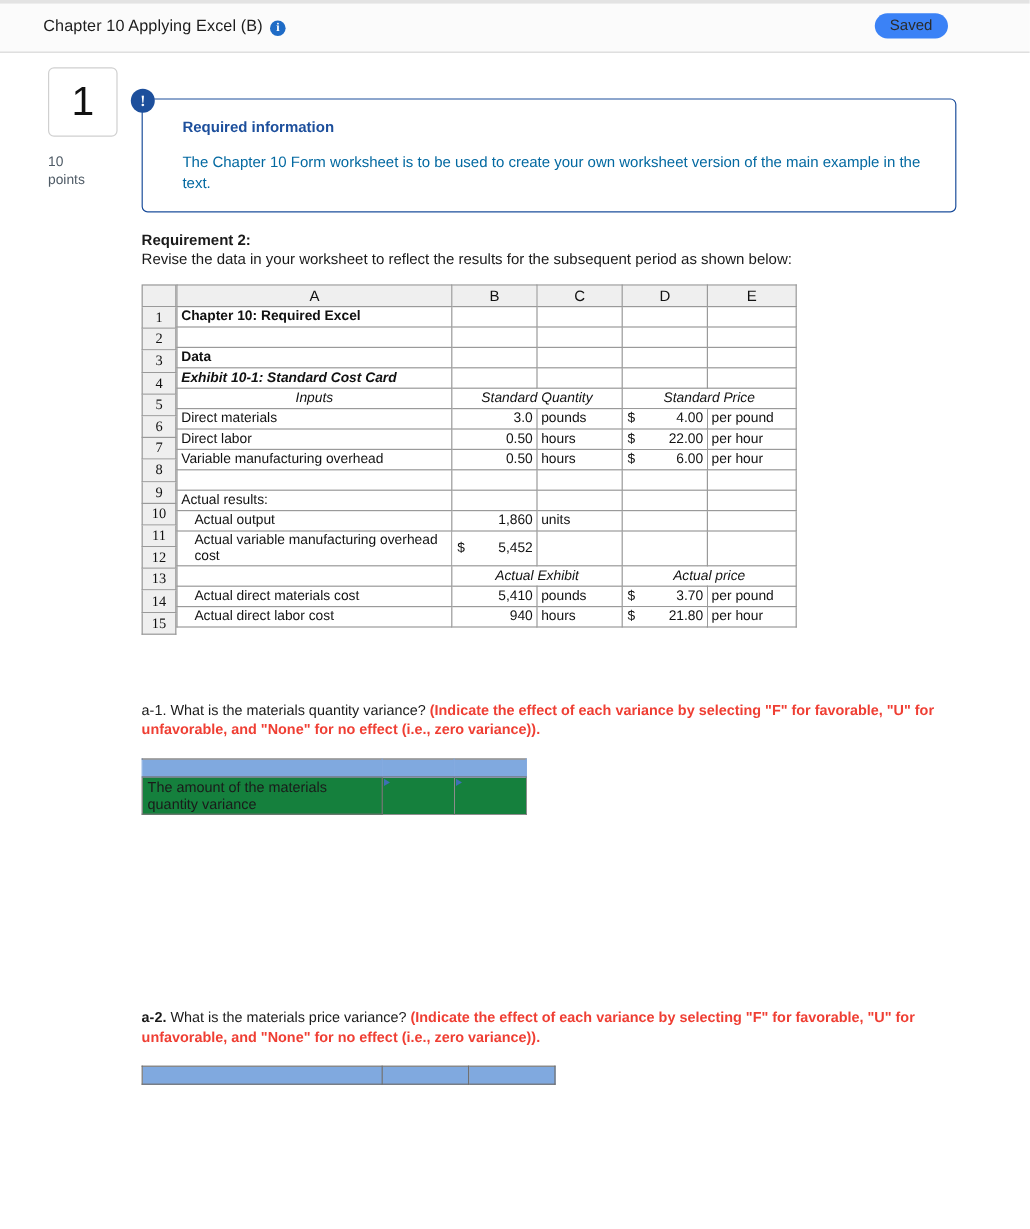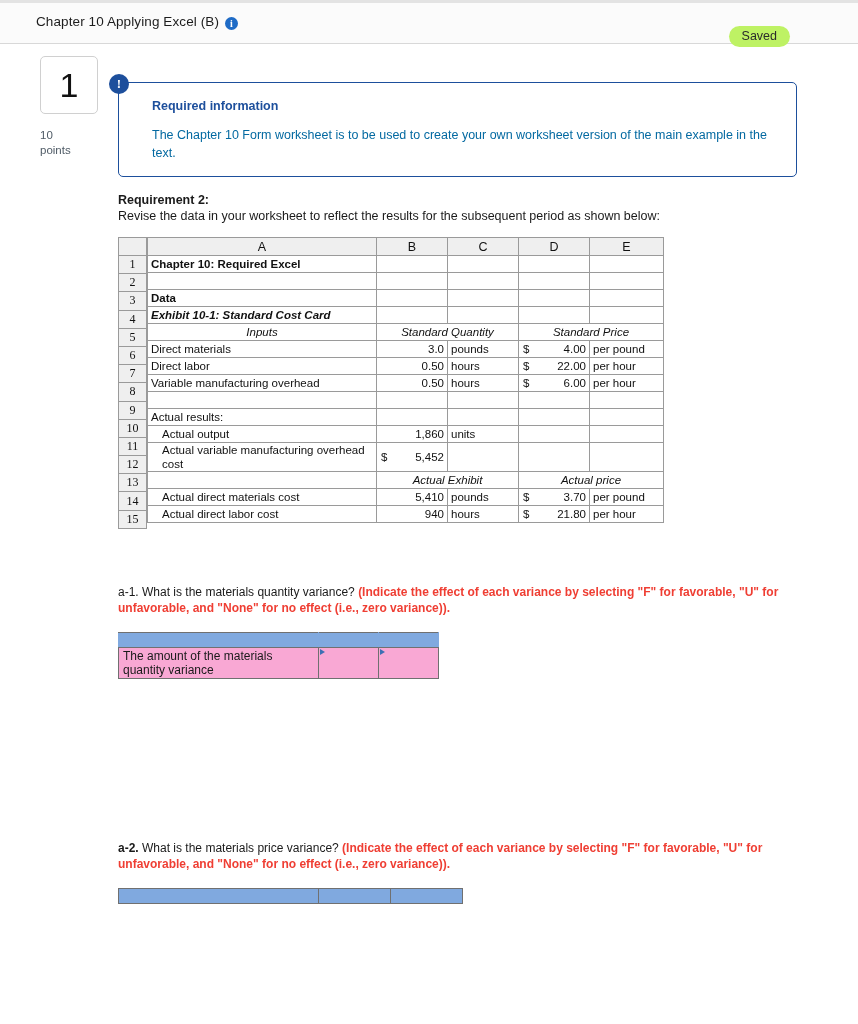--- a/index.html
+++ b/index.html
@@ -33,22 +33,22 @@
     margin-left: 6px;
     width: 13px; height: 13px; border-radius: 50%;
     background: #1e6bc6;
     color: #fff;
     font-size: 10px; font-weight: bold;
     font-family: "Liberation Serif", serif;
     display: inline-flex; align-items: center; justify-content: center;
     position: relative; top: 2px;
   }
   #saved-badge {
-    position: absolute; right: 68px; top: 26px;
-    background: #bef264;
+    position: absolute; right: 68px; top: 11px;
+    background: #3b82f6;
     border-radius: 11px;
     padding: 3px 13px 4px 13px;
     font-size: 12.5px;
     color: #2b2b2b;
   }
 
   
   #rail { position: absolute; left: 0; top: 44px; width: 118px; height: 980px; }
   #qnum-box {
     position: absolute; left: 40px; top: 12px;
@@ -196,21 +196,21 @@
     border-collapse: collapse;
     margin-top: 16px;
     table-layout: fixed;
   }
   table.ans td {
     border: 1px solid #707070;
     height: 17px;
     font-size: 12px;
     padding: 1px 4px;
     vertical-align: top;
-    background: #f9a8d4;
+    background: #15803d;
   }
   table.ans tr.hdr td {
     background: #80a9df;
     height: 15px;
     border-color: #707070;
   }
   table.ans tr.hdr td.merged { border-right-color: #80a9df; border-left-color:#80a9df; }
   td.ansmark { position: relative; }
   td.ansmark::before {
     content: "";

